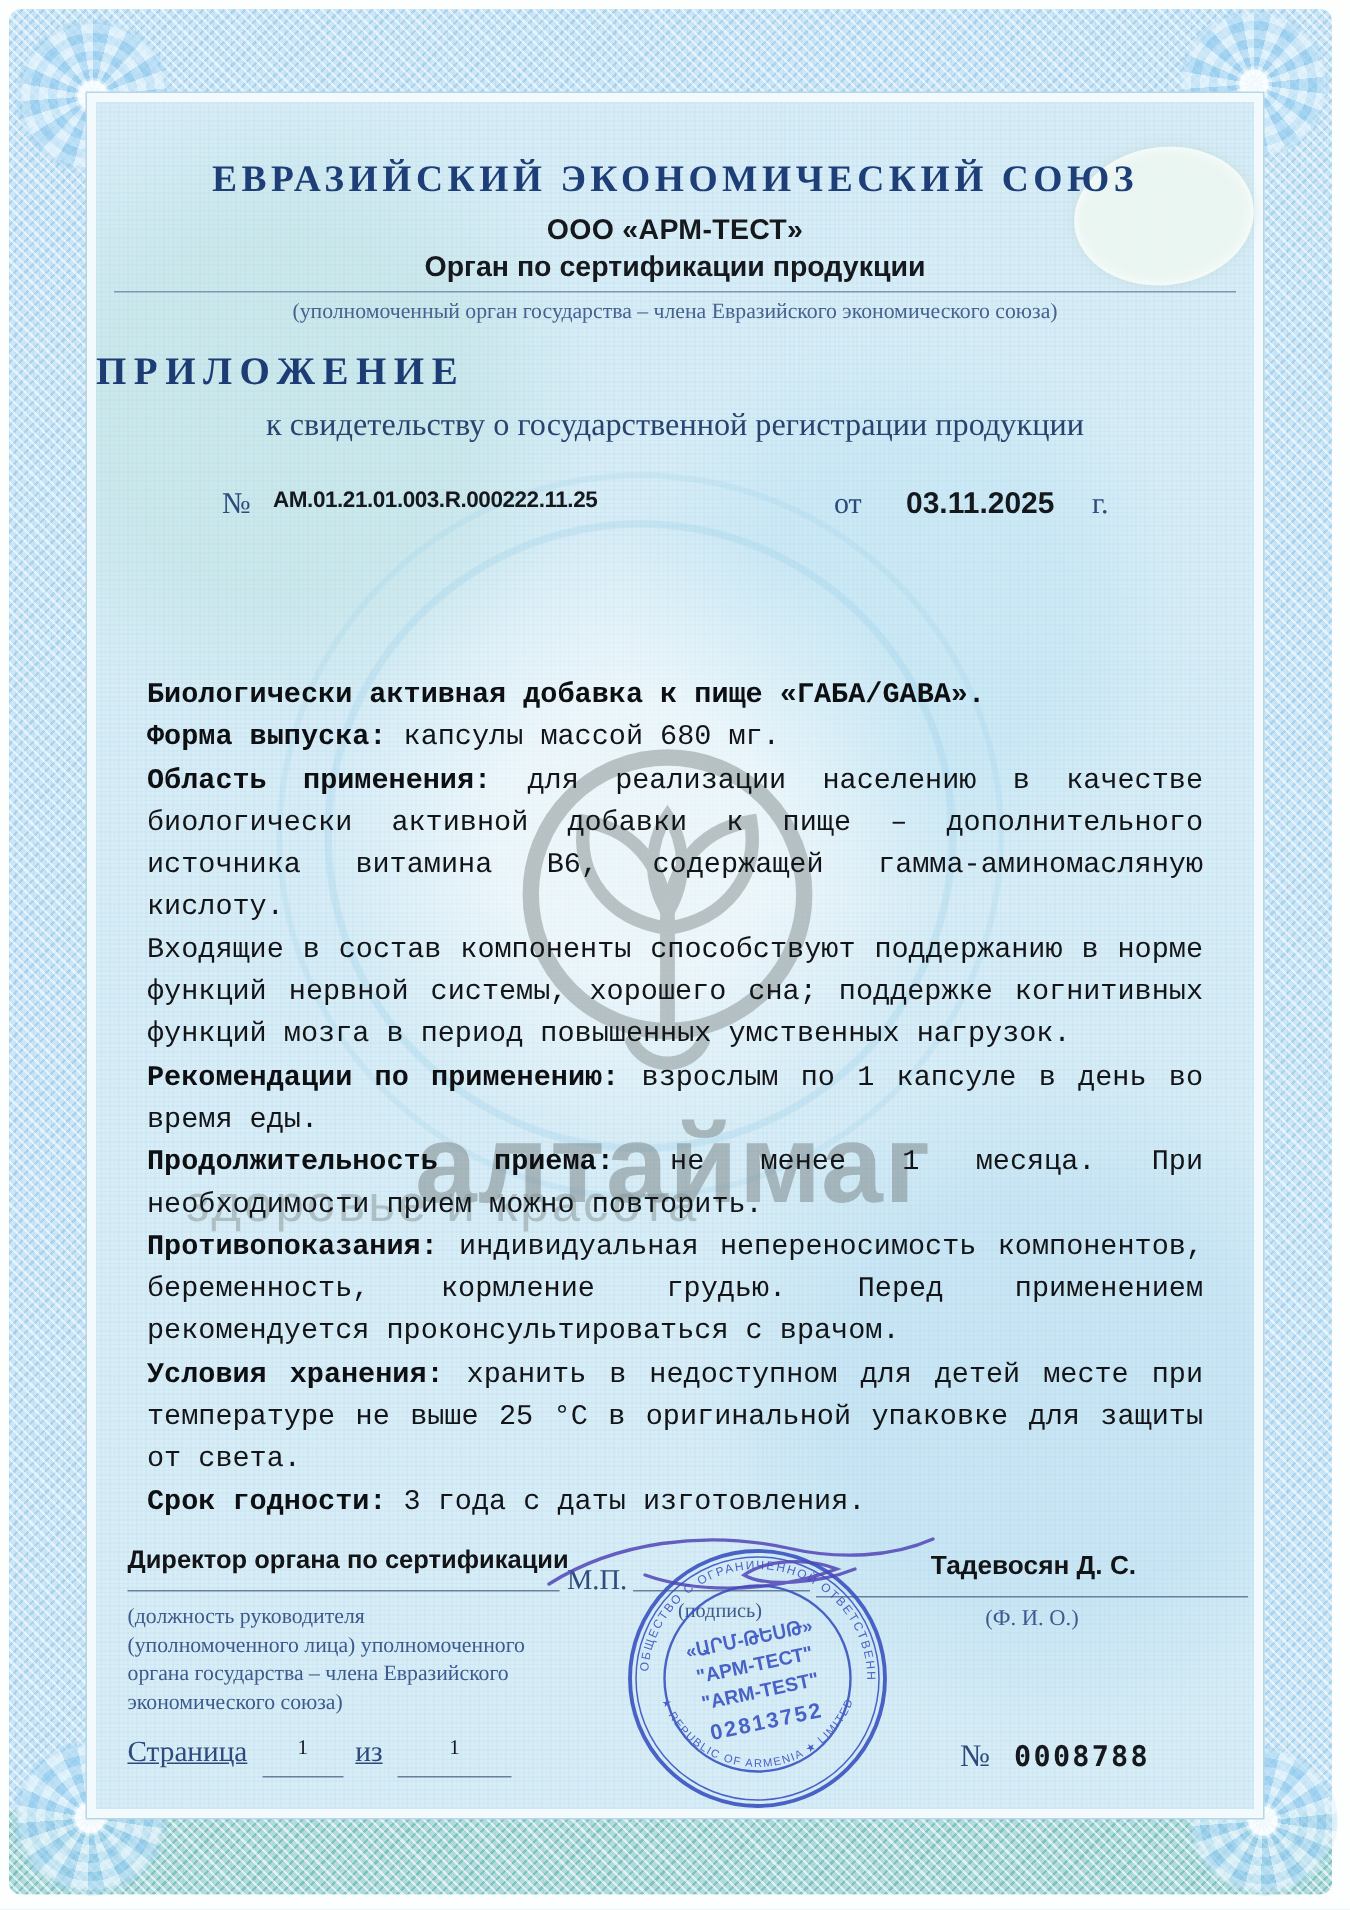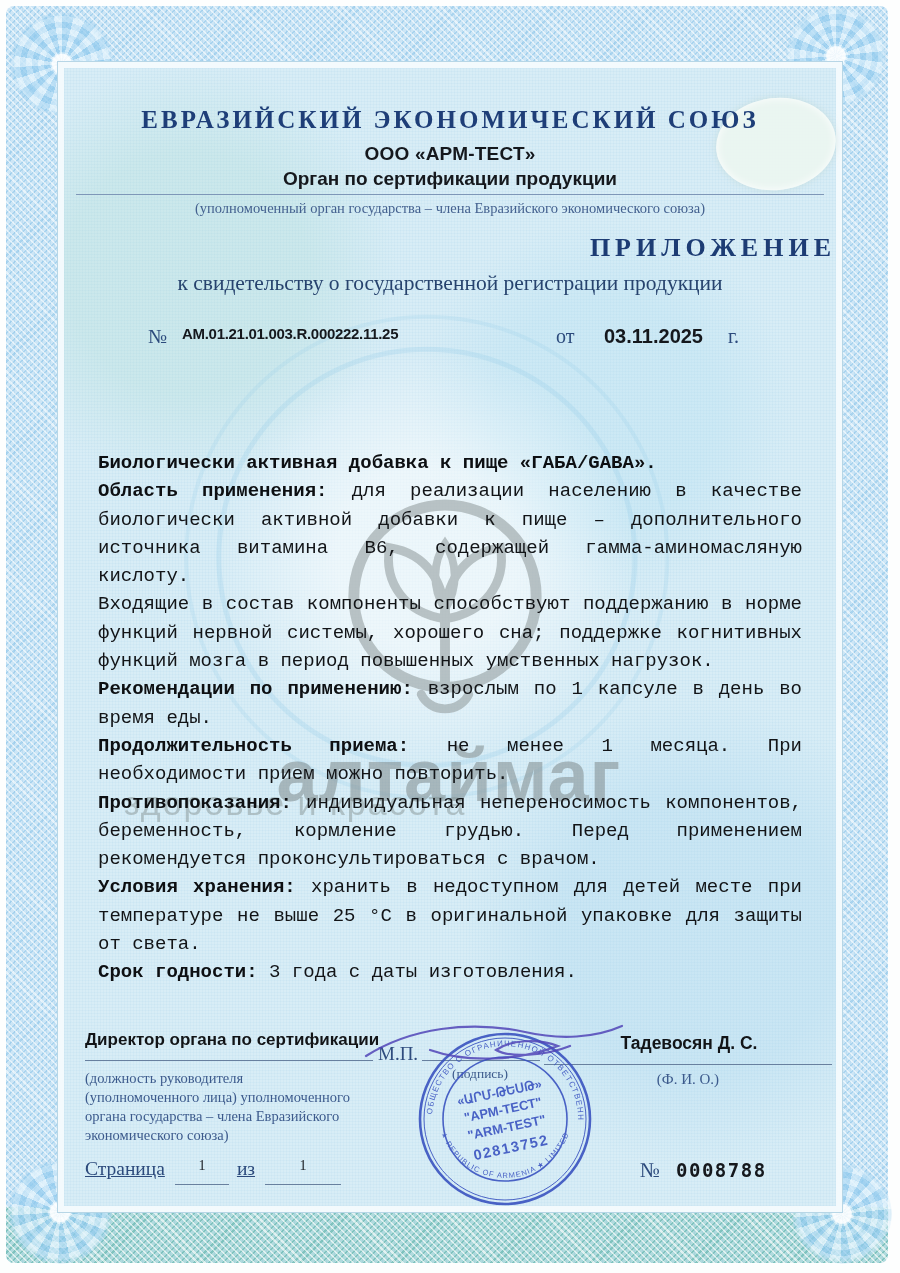--- a/index.html
+++ b/index.html
@@ -56,21 +56,21 @@
   .hdr-union{position:absolute;top:38px;left:0;width:100%;text-align:center;
     font-family:"Liberation Serif",serif;font-weight:bold;font-size:25px;letter-spacing:3px;color:#1e3e78;}
   .hdr-org{position:absolute;top:75px;left:0;width:100%;text-align:center;
     font-weight:bold;font-size:19px;color:#15181d;letter-spacing:.2px;}
   .hdr-role{position:absolute;top:100px;left:0;width:100%;text-align:center;
     font-weight:bold;font-size:19px;color:#15181d;}
   .hdr-rule{position:absolute;top:126px;left:12px;width:748px;border-top:1.5px solid #7e97b8;}
   .hdr-note{position:absolute;top:132px;left:0;width:100%;text-align:center;
     font-family:"Liberation Serif",serif;font-size:14.5px;color:#44618f;}
   
-  .doc-title{position:absolute;top:165px;left:0;width:100%;text-align:right;
+  .doc-title{position:absolute;top:165px;left:0;width:100%;text-align:left;
     font-family:"Liberation Serif",serif;font-weight:bold;font-size:26px;letter-spacing:5px;color:#1d3c74;}
   .doc-subtitle{position:absolute;top:203px;left:0;width:100%;text-align:center;
     font-family:"Liberation Serif",serif;font-size:21.5px;color:#27436e;}
   
   .numrow{position:absolute;top:257px;left:0;width:772px;height:30px;
     font-family:"Liberation Serif",serif;font-size:20px;color:#2c4a7c;}
   .numrow .no{position:absolute;left:84px;top:0;}
   .numrow .num{position:absolute;left:118px;top:0;font-family:"Liberation Sans",sans-serif;
     font-weight:bold;font-size:15px;color:#15181d;letter-spacing:-0.3px;}
   .numrow .from{position:absolute;left:492px;top:0;}
@@ -155,20 +155,21 @@
       <path d="M110,128 C150,122 172,92 166,56 C128,62 110,92 110,128 Z" stroke-width="9"></path>
       <path d="M110,118 C96,96 98,70 110,52 C122,70 124,96 110,118 Z" stroke-width="8"></path>
       <path d="M86,204 A26,24 0 0 0 134,204" stroke-width="9"></path>
     </g>
   </svg>
   <div class="wm-brand">алтаймаг</div>
   <div class="wm-tagline">здоровье и красота</div>
 
   <div class="body-text">
     <p><b>Биологически активная добавка к пище «ГАБА/GABA».</b><span></span></p>
+    <p><b>Форма выпуска:</b><span> капсулы массой 680 мг.</span></p>
     <p><b>Область применения:</b><span> для реализации населению в качестве биологически активной добавки к пище – дополнительного источника витамина В6, содержащей гамма-аминомасляную кислоту.</span></p>
     <p><b></b><span>Входящие в состав компоненты способствуют поддержанию в норме функций нервной системы, хорошего сна; поддержке когнитивных функций мозга в период повышенных умственных нагрузок.</span></p>
     <p><b>Рекомендации по применению:</b><span> взрослым по 1 капсуле в день во время еды.</span></p>
     <p><b>Продолжительность приема:</b><span> не менее 1 месяца. При необходимости прием можно повторить.</span></p>
     <p><b>Противопоказания:</b><span> индивидуальная непереносимость компонентов, беременность, кормление грудью. Перед применением рекомендуется проконсультироваться с врачом.</span></p>
     <p><b>Условия хранения:</b><span> хранить в недоступном для детей месте при температуре не выше 25 °С в оригинальной упаковке для защиты от света.</span></p>
     <p><b>Срок годности:</b><span> 3 года с даты изготовления.</span></p>
   </div>
 
   <div class="f-director">Директор органа по сертификации</div>

